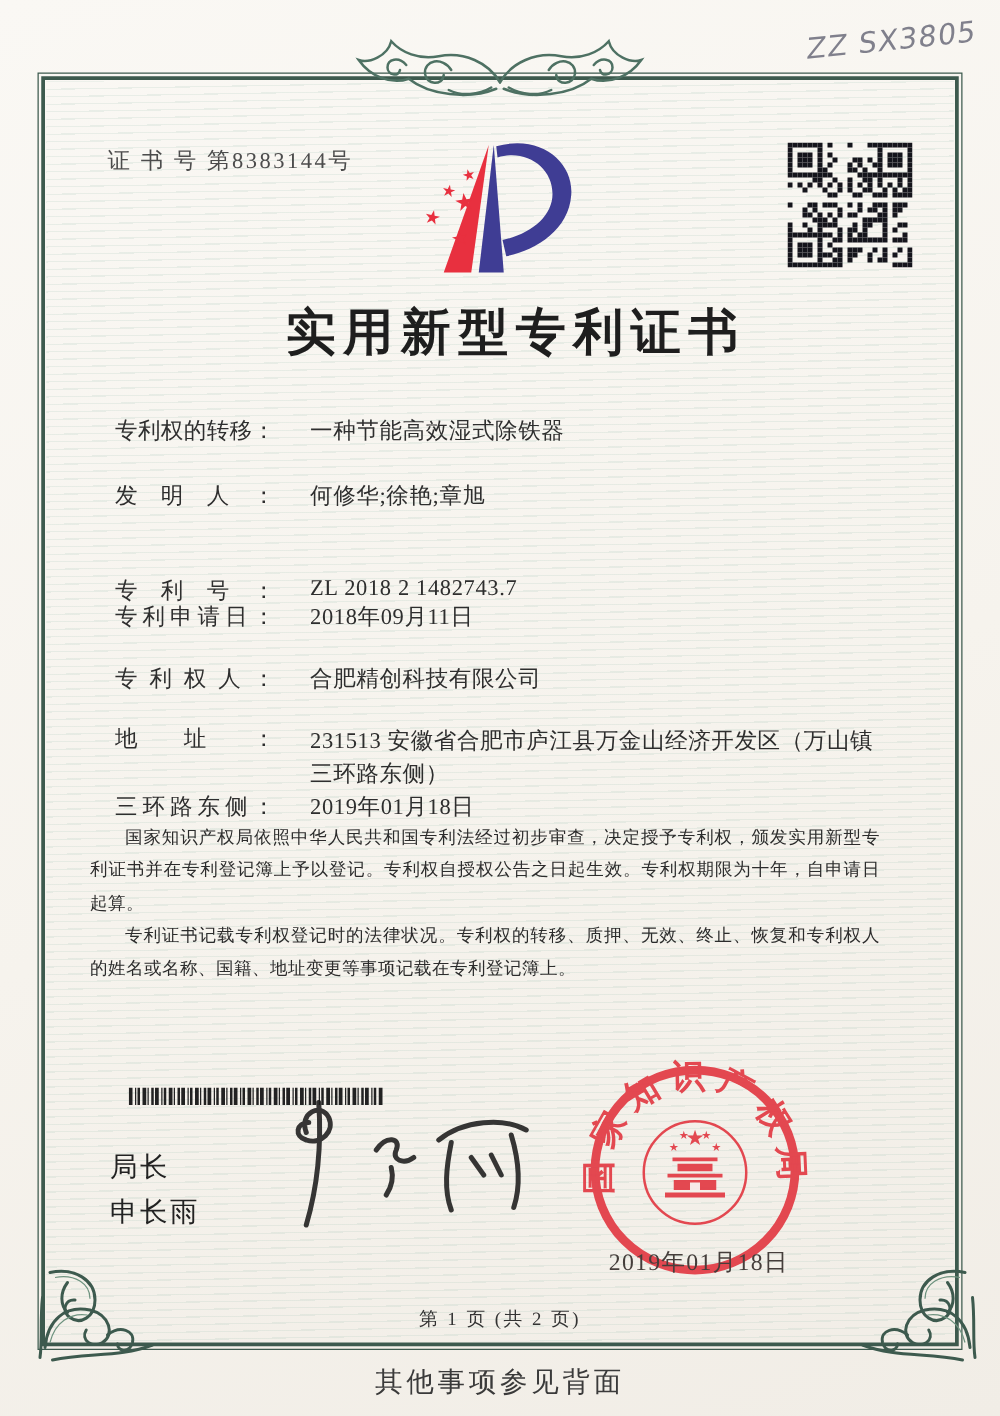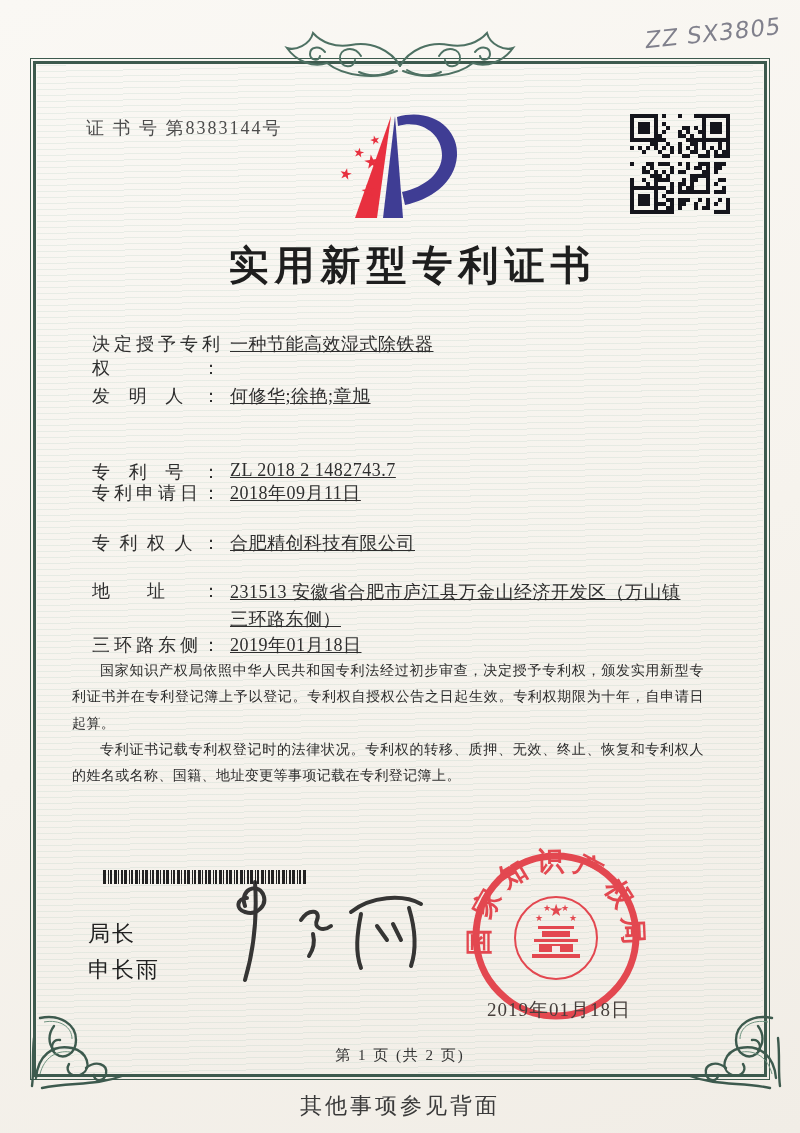--- a/index.html
+++ b/index.html
@@ -13,21 +13,21 @@
         background:repeating-linear-gradient(179deg, rgba(148,188,172,0.17) 0px, rgba(148,188,172,0.17) 1px, rgba(255,255,255,0) 1px, rgba(255,255,255,0) 6px);}
   
   .cert-no{position:absolute;left:74px;top:116px;font-size:18px;letter-spacing:2px;color:#4c4c4c;margin-left:12px;}
   .logo{position:absolute;left:333px;top:100px;}
   .qr{position:absolute;left:630px;top:114px;width:100px;height:100px;}
   .title{position:absolute;left:0;right:0;top:238px;text-align:center;font-size:40px;
          font-weight:600;letter-spacing:6px;color:#1e1e1e;padding-left:25px;}
   
   .row{position:absolute;left:92px;display:flex;align-items:flex-start;font-size:18px;color:#2e2e2e;}
   .row .lbl{display:inline-block;width:128px;text-align:justify;text-align-last:justify;flex:none;}
-  .row .val{margin-left:10px;letter-spacing:0.5px;text-decoration:underline;}
+  .row .val{margin-left:28px;letter-spacing:0.5px;}
   .addr-line{display:block;line-height:27px;}
   .grant2{position:absolute;left:328px;top:0;display:flex;}
   
   .legal{position:absolute;left:72px;top:658px;width:632px;font-size:14px;line-height:1.88;
          text-align:justify;color:#2c2c2c;letter-spacing:0.4px;}
   .legal p{margin:0;text-indent:2em;}
   
   .barcode{position:absolute;left:103px;top:870px;width:208px;height:14px;}
   .director{position:absolute;left:88px;top:916px;font-size:22px;line-height:36px;color:#222;letter-spacing:2px;}
   .signature{position:absolute;left:205px;top:868px;}
@@ -397,21 +397,21 @@
         <rect x="40" y="96" width="4" height="4"></rect>
         <rect x="84" y="96" width="4" height="4"></rect>
         <rect x="88" y="96" width="4" height="4"></rect>
         <rect x="92" y="96" width="4" height="4"></rect>
         <rect x="96" y="96" width="4" height="4"></rect>
       </svg></div>
 
   <div class="title">实用新型专利证书</div>
 
   <div class="row" style="top:332px">
-    <span class="lbl">决定授予专利权：</span>
+    <span class="lbl">专利权的转移：</span>
     <span class="val">一种节能高效湿式除铁器</span>
   </div>
   <div class="row" style="top:384px">
     <span class="lbl">发明人：</span>
     <span class="val">何修华;徐艳;章旭</span>
   </div>
   <div class="row" style="top:460px">
     <span class="lbl">专利号：</span>
     <span class="val">ZL 2018 2 1482743.7</span>
   </div>

